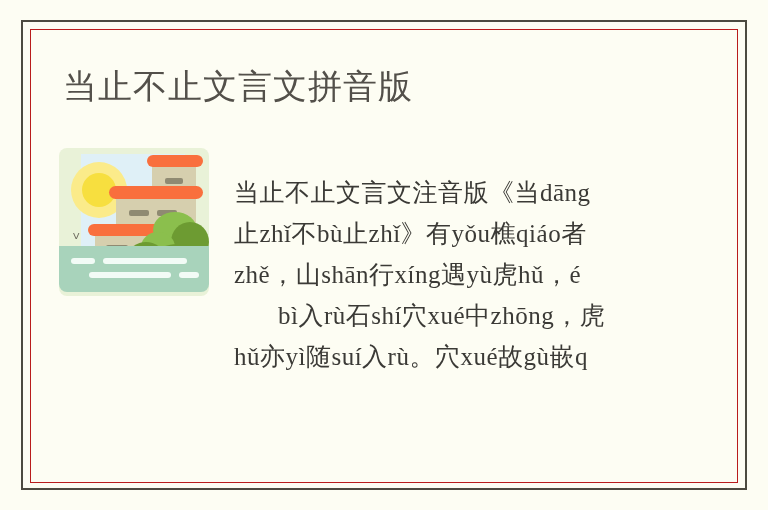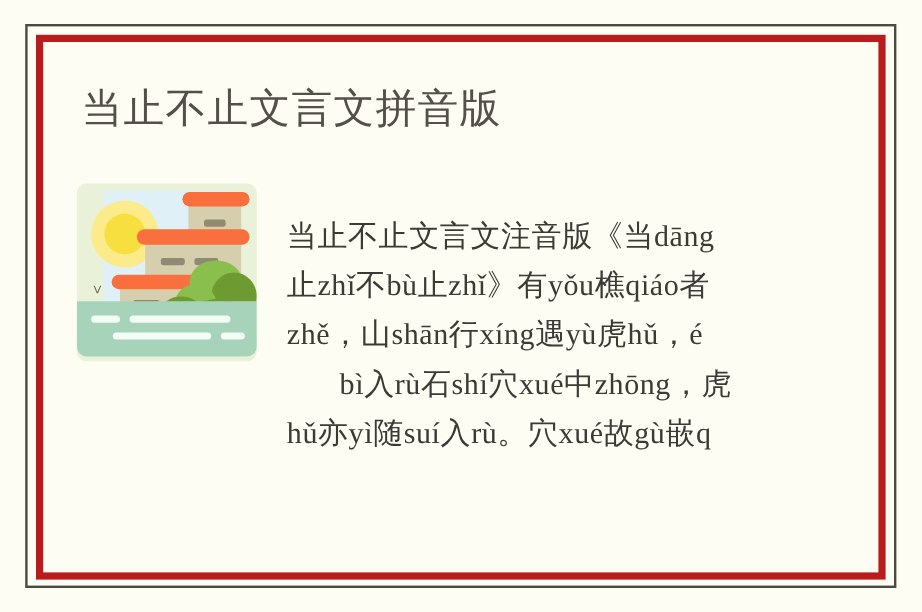--- a/index.html
+++ b/index.html
@@ -30,21 +30,21 @@
     height: 470px;
     border: 2px solid #4c4a40;
     box-sizing: border-box;
   }
   .frame-inner {
     position: absolute;
     left: 30px;
     top: 29px;
     width: 708px;
     height: 454px;
-    border: 6px solid #b91c1c;
+    border: 1px solid #b91c1c;
     box-sizing: border-box;
     overflow: hidden;
   }
 
   
   .title {
     position: absolute;
     left: 32px;
     top: 36px;
     font-family: "Liberation Sans", sans-serif;

